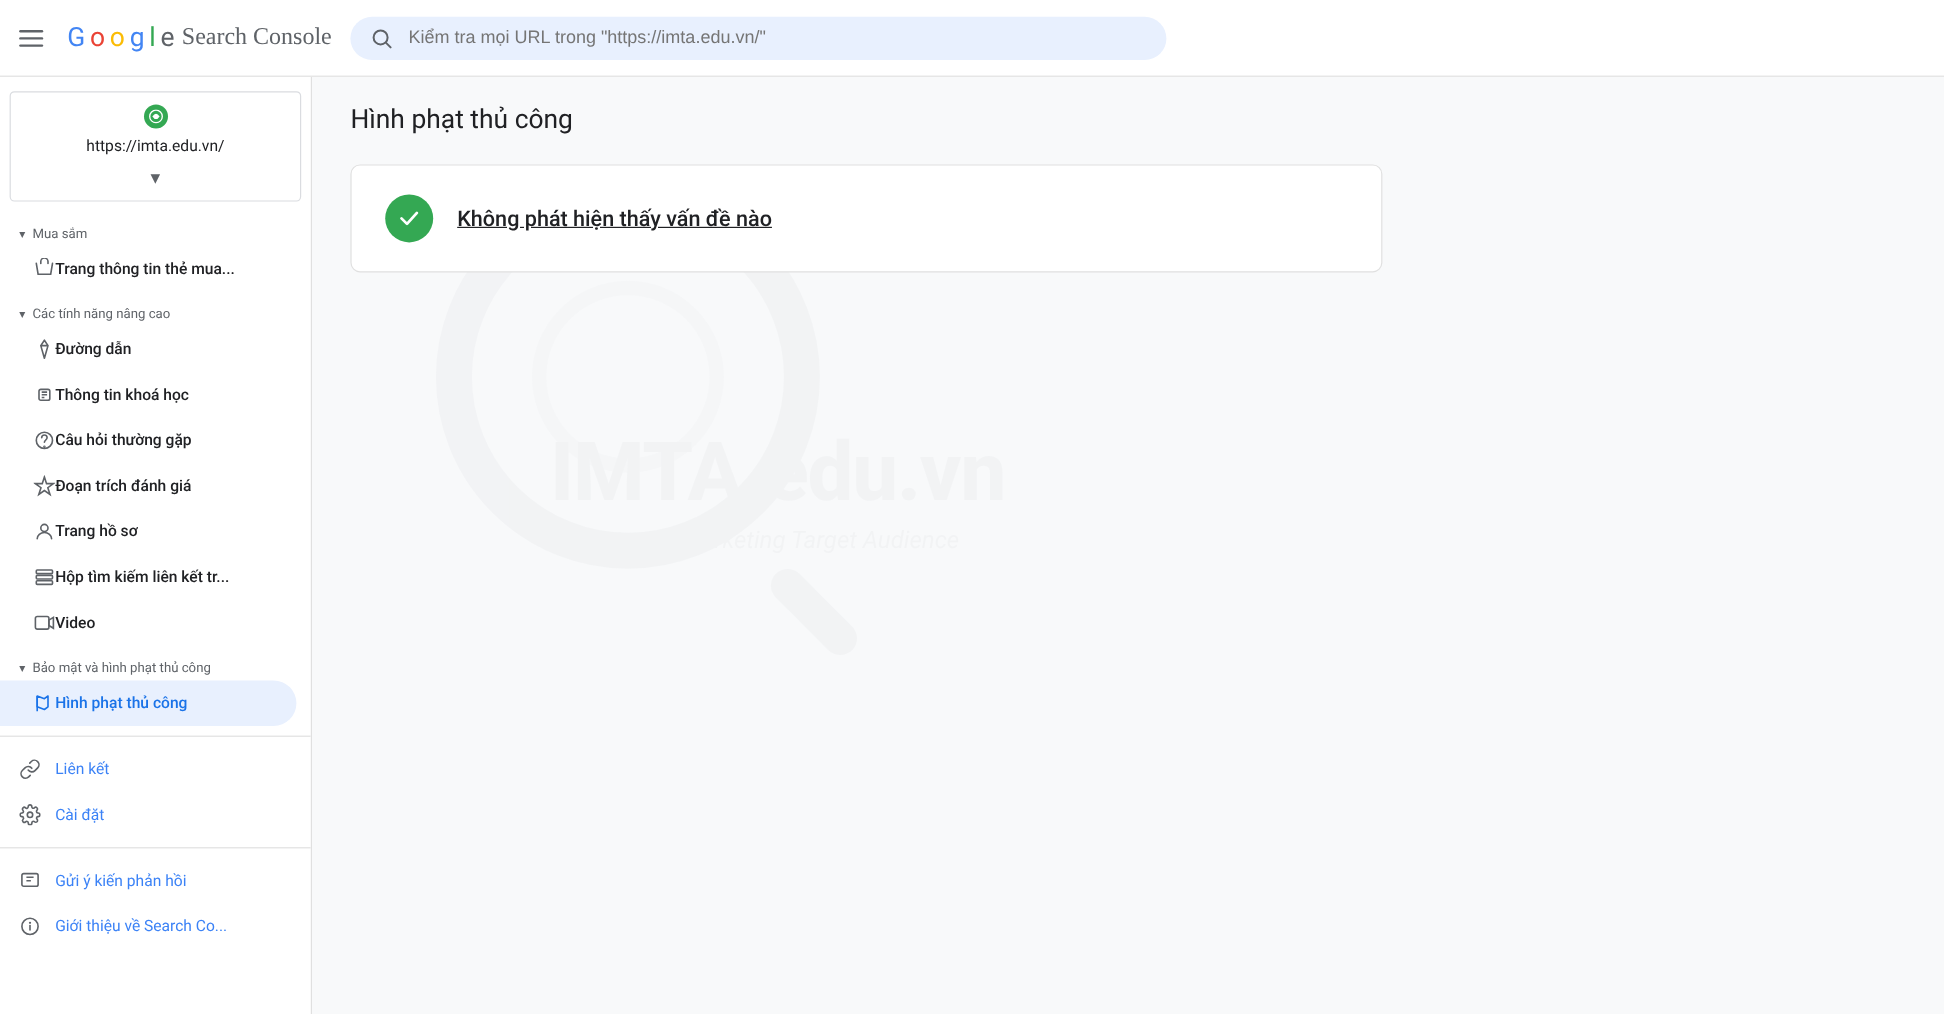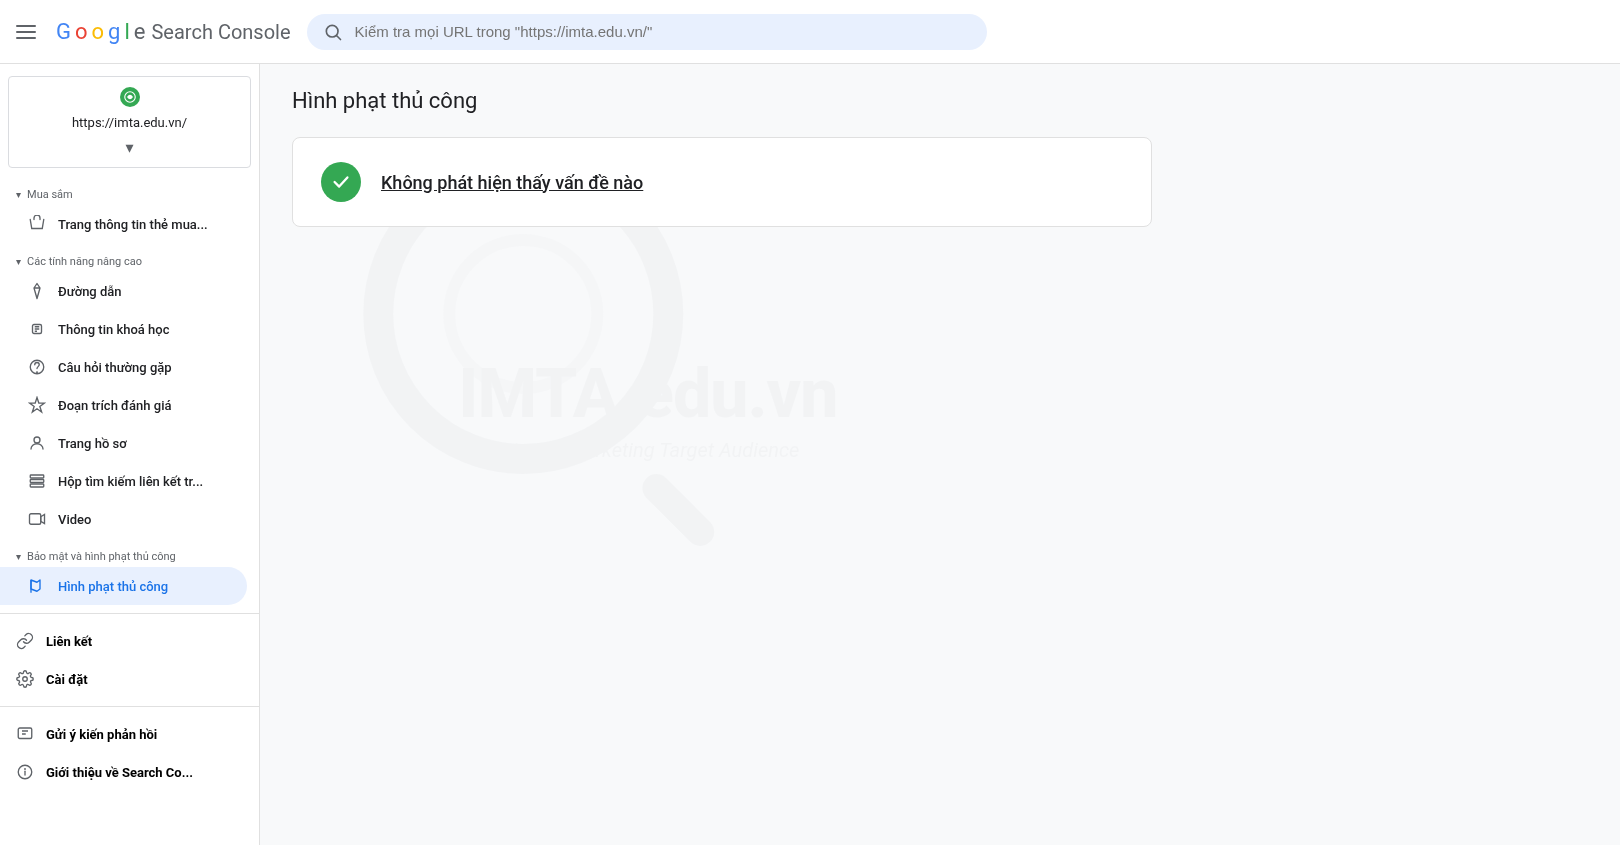--- a/index.html
+++ b/index.html
@@ -25,21 +25,21 @@
     }
     .google-logo {
       display: flex; align-items: center; gap: 4px; font-size: 22px; font-weight: 400; white-space: nowrap;
     }
     .google-g { color: #4285f4; }
     .google-o1 { color: #ea4335; }
     .google-o2 { color: #fbbc05; }
     .google-gl { color: #4285f4; }
     .google-e { color: #34a853; }
     .google-text { color: #5f6368; font-size: 22px; }
-    .search-console-text { color: #5f6368; font-size: 20px; margin-left: 2px; }
+    .search-console-text { color: #5f6368; font-size: 20px; margin-left: 2px; font-family: Liberation Serif, serif; }
 
     .header-search {
       flex: 1;
       max-width: 680px;
       background: #e8f0fe;
       border-radius: 24px;
       display: flex;
       align-items: center;
       padding: 8px 16px;
       gap: 12px;
@@ -95,21 +95,20 @@
       display: flex;
       align-items: center;
       gap: 6px;
       cursor: pointer;
     }
     .sidebar-section-label .chevron { font-size: 10px; color: #5f6368; }
 
     .sidebar-item {
       display: flex;
       align-items: center;
-      gap: 12px;
       padding: 10px 16px 10px 28px;
       cursor: pointer;
       border-radius: 0 24px 24px 0;
       margin-right: 12px;
       color: #202124;
       font-size: 13px;
       font-weight: 500;
     }
     .sidebar-item.active { background: #e8f0fe; color: #1a73e8; }
     .sidebar-item.active .sidebar-item-icon { color: #1a73e8; }
@@ -121,23 +120,23 @@
     .sidebar-divider {
       height: 1px; background: #e0e0e0; margin: 8px 0;
     }
 
     .sidebar-standalone-item {
       display: flex;
       align-items: center;
       gap: 12px;
       padding: 10px 16px;
       cursor: pointer;
-      color: #000000;
+      color: #3b82f6;
       font-size: 13px;
-      font-weight: 700;
+      font-weight: 400;
     }
     .sidebar-standalone-item .sidebar-item-icon { color: #5f6368; }
 
     
     .content {
       flex: 1;
       background: #f8f9fa;
       overflow-y: auto;
       padding: 24px 32px;
       position: relative;

